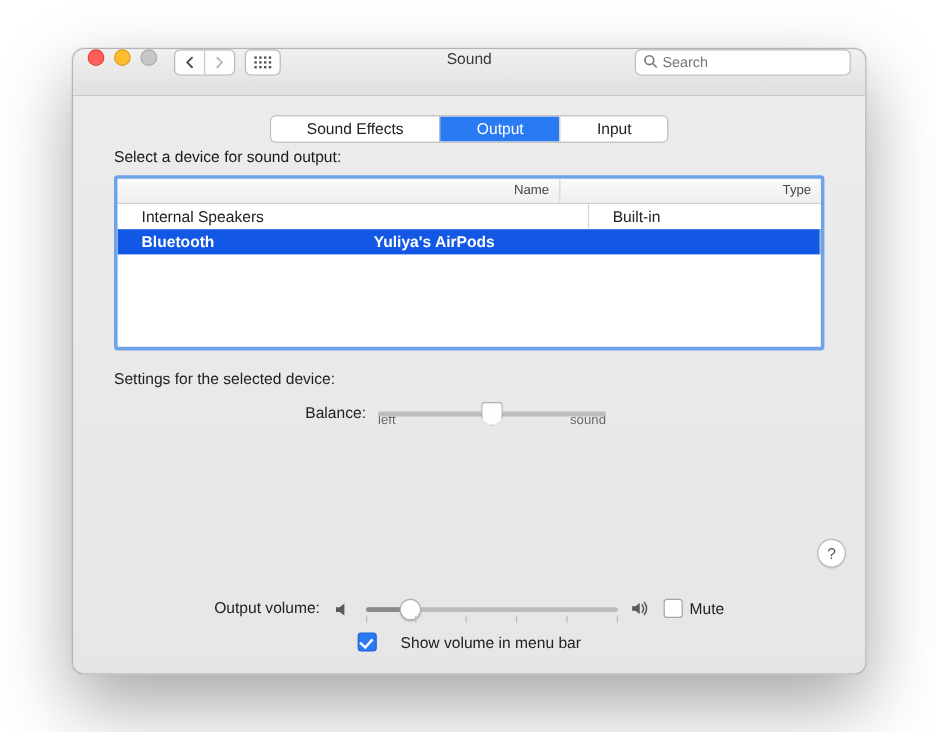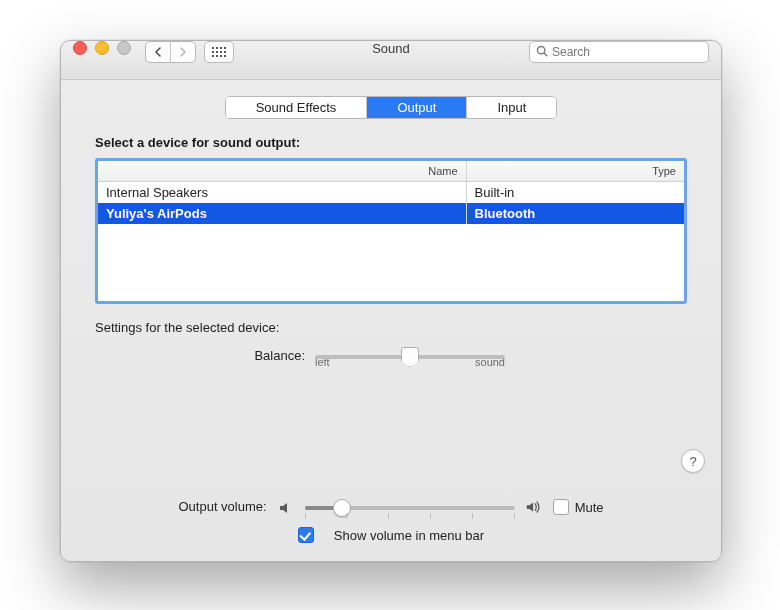--- a/index.html
+++ b/index.html
@@ -28,28 +28,28 @@
   .mag{position:absolute;left:6px;top:3px;width:14px;height:14px;}
   .mag svg{width:14px;height:14px;stroke:#7a7a7a;fill:none;stroke-width:1.6;}
   
   .tabs{display:flex;justify-content:center;margin-top:16px;}
   .seg{display:flex;border:1px solid #b8b8b8;border-radius:5px;overflow:hidden;background:#fff;}
   .seg .segbtn{padding:3px 30px;font-size:13px;border-left:1px solid #c8c8c8;color:#222;background:#fff;}
   .seg .segbtn:first-child{border-left:none;}
   .seg .segbtn.active{background:#2a7af3;color:#fff;}
   
   .panel{padding:0 34px;}
-  .sectitle{font-weight:700;font-size:13px;margin-top:16px;color:#1a1a1a;}
+  .sectitle{font-weight:400;font-size:13px;margin-top:4px;color:#1a1a1a;}
   .tablewrap{margin-top:8px;border:3px solid #6ea3e8;border-radius:3px;background:#fff;height:140px;overflow:hidden;}
   .thead{display:flex;background:linear-gradient(#fafafa,#efefef);border-bottom:1px solid #cfcfcf;font-size:11px;color:#444;text-align:right;}
   .th{padding:4px 8px;}
   .col-name{flex:0 0 60%;border-right:1px solid #d5d5d5;}
   .col-type{flex:1;}
   .trow{display:flex;font-size:13px;}
-  .trow .td{padding:3px 8px;}
+  .trow .td{padding:3px 20px;}
   .trow:not(.sel){background:#fff;color:#222;}
   .trow.sel{background:#1357e5;color:#fff;font-weight:600;}
   .settings-lbl{margin-top:16px;font-size:13px;color:#222;}
   
   .balrow{display:flex;align-items:flex-start;margin-top:12px;}
   .ballabel{width:210px;text-align:right;padding-right:10px;padding-top:1px;font-size:13px;}
   .slider{position:relative;width:190px;margin-top:2px;}
   .track{height:4px;background:#bdbdbd;border-radius:2px;position:relative;top:6px;}
   .thumb{position:absolute;top:-2px;width:16px;height:18px;background:#fdfdfd;border:1px solid #b0b0b0;border-radius:3px;transform:translateX(-50%);box-shadow:0 1px 1px rgba(0,0,0,.15);
     clip-path:polygon(0 0,100% 0,100% 70%,50% 100%,0 70%);}
@@ -142,22 +142,22 @@
       <div class="tablewrap">
         <div class="thead">
           <div class="th col-name">Name</div>
           <div class="th col-type">Type</div>
         </div>
         <div class="trow">
           <div class="td col-name">Internal Speakers</div>
           <div class="td col-type">Built-in</div>
         </div>
         <div class="trow sel">
+          <div class="td col-type">Bluetooth</div>
           <div class="td col-name">Yuliya's AirPods</div>
-          <div class="td col-type">Bluetooth</div>
         </div>
       </div>
 
       <div class="settings-lbl">Settings for the selected device:</div>
 
       <div class="balrow">
         <div class="ballabel">Balance:</div>
         <div>
           <div class="slider">
             <div class="track"></div>

